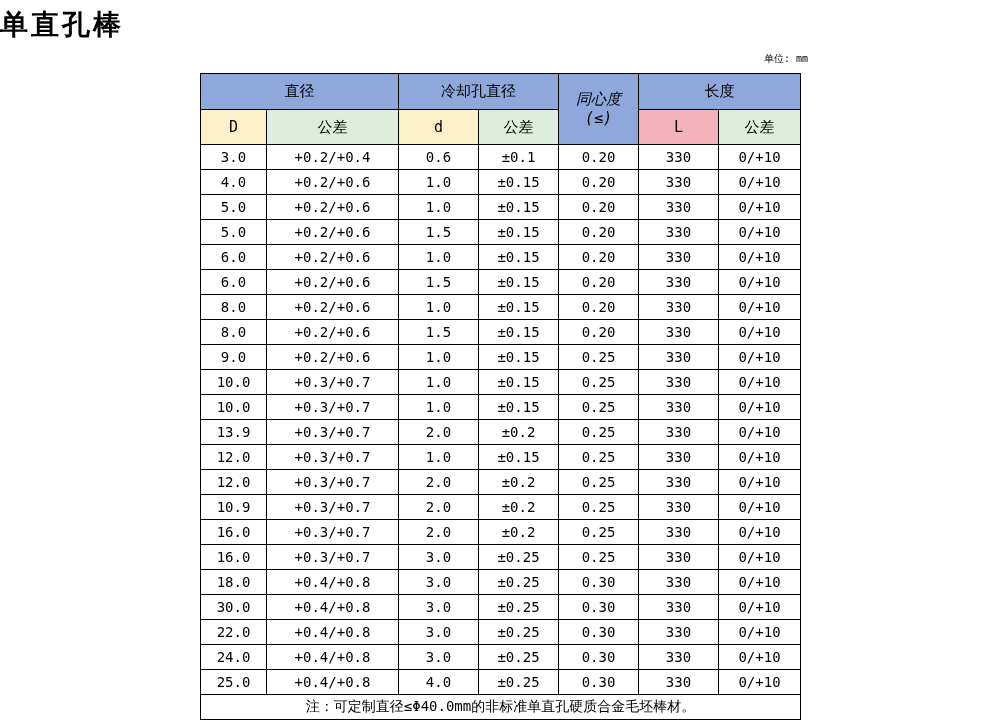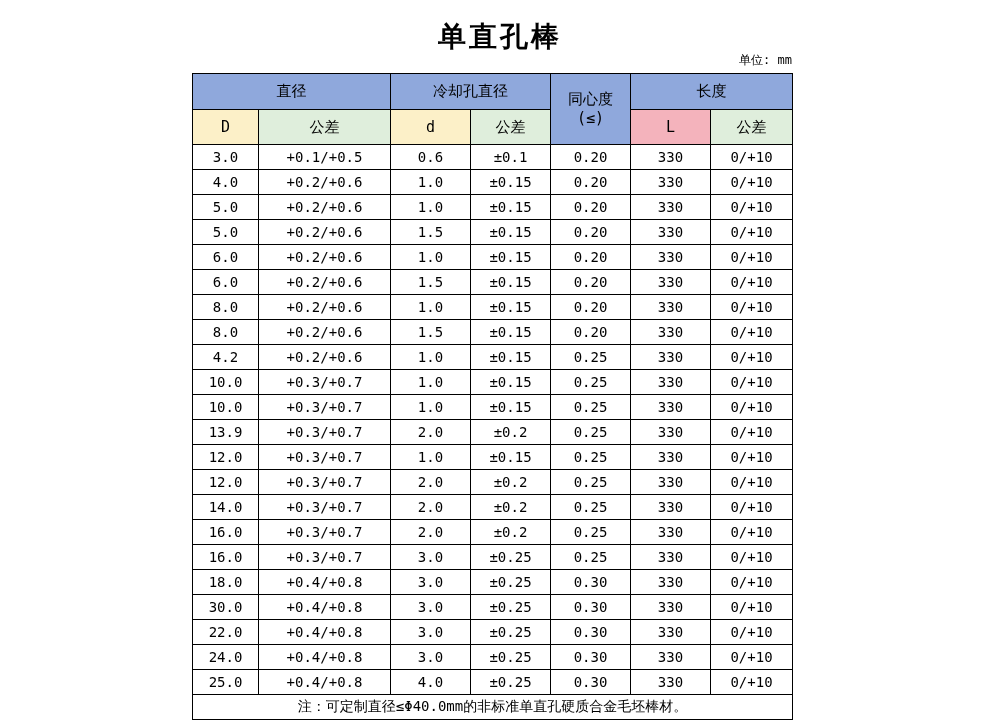--- a/index.html
+++ b/index.html
@@ -9,45 +9,45 @@
     --pink:#F4B3BC;
     --border:#000000;
   }
   html,body{margin:0;padding:0;}
   body{
     width:1000px;height:727px;position:relative;background:#ffffff;color:#000;
     font-family:"DejaVu Sans Mono","DejaVu Sans",monospace;
     overflow:hidden;
   }
   .title{
-    position:absolute;top:18px;left:0;width:1000px;text-align:center;
+    position:absolute;top:6px;left:0;width:1000px;
     font-size:28px;font-weight:bold;letter-spacing:3px;
     font-family:"DejaVu Sans","Liberation Sans",sans-serif;
   }
   .unit-label{
-    position:absolute;top:52px;left:196px;width:596px;text-align:right;
-    font-size:12px;
+    position:absolute;top:52px;left:212px;width:596px;text-align:right;
+    font-size:10px;
   }
   table.spec{
-    position:absolute;top:73px;left:192px;width:600px;
+    position:absolute;top:73px;left:200px;width:600px;
     border-collapse:collapse;table-layout:fixed;
   }
   table.spec th,table.spec td{
     border:1px solid var(--border);
     padding:0;text-align:center;vertical-align:middle;
     font-weight:normal;overflow:hidden;white-space:nowrap;
   }
   thead th{font-size:15px;}
   tr.group-row th{height:35px;background:var(--blue);}
   tr.sub-row th{height:34px;}
   th.cell-blue{background:var(--blue);}
   th.cell-yellow{background:var(--yellow);}
   th.cell-green{background:var(--green);}
   th.cell-pink{background:var(--pink);}
-  th.concentricity-head{line-height:1.25;}
+  th.concentricity-head{line-height:1.25;font-style:italic;}
   tbody td{height:24px;font-size:14px;background:#ffffff;}
   td.note-cell{
     text-align:left;padding-left:3px;font-size:14px;height:24px;margin-left:33px;
   }
 </style>
 </head>
 <body>
 
 <div class="title">单直孔棒</div>
 
@@ -78,21 +78,21 @@
       <th class="cell-green">公差</th>
       <th class="cell-yellow">d</th>
       <th class="cell-green">公差</th>
       <th class="cell-pink">L</th>
       <th class="cell-green">公差</th>
     </tr>
   </thead>
   <tbody id="spec-body">
       <tr>
         <td>3.0</td>
-        <td>+0.1/+0.5</td>
+        <td>+0.2/+0.4</td>
         <td>0.6</td>
         <td>±0.1</td>
         <td>0.20</td>
         <td>330</td>
         <td>0/+10</td>
       </tr>
       <tr>
         <td>4.0</td>
         <td>+0.2/+0.6</td>
         <td>1.0</td>
@@ -149,21 +149,21 @@
       <tr>
         <td>8.0</td>
         <td>+0.2/+0.6</td>
         <td>1.5</td>
         <td>±0.15</td>
         <td>0.20</td>
         <td>330</td>
         <td>0/+10</td>
       </tr>
       <tr>
-        <td>4.2</td>
+        <td>9.0</td>
         <td>+0.2/+0.6</td>
         <td>1.0</td>
         <td>±0.15</td>
         <td>0.25</td>
         <td>330</td>
         <td>0/+10</td>
       </tr>
       <tr>
         <td>10.0</td>
         <td>+0.3/+0.7</td>
@@ -203,21 +203,21 @@
       <tr>
         <td>12.0</td>
         <td>+0.3/+0.7</td>
         <td>2.0</td>
         <td>±0.2</td>
         <td>0.25</td>
         <td>330</td>
         <td>0/+10</td>
       </tr>
       <tr>
-        <td>14.0</td>
+        <td>10.9</td>
         <td>+0.3/+0.7</td>
         <td>2.0</td>
         <td>±0.2</td>
         <td>0.25</td>
         <td>330</td>
         <td>0/+10</td>
       </tr>
       <tr>
         <td>16.0</td>
         <td>+0.3/+0.7</td>

